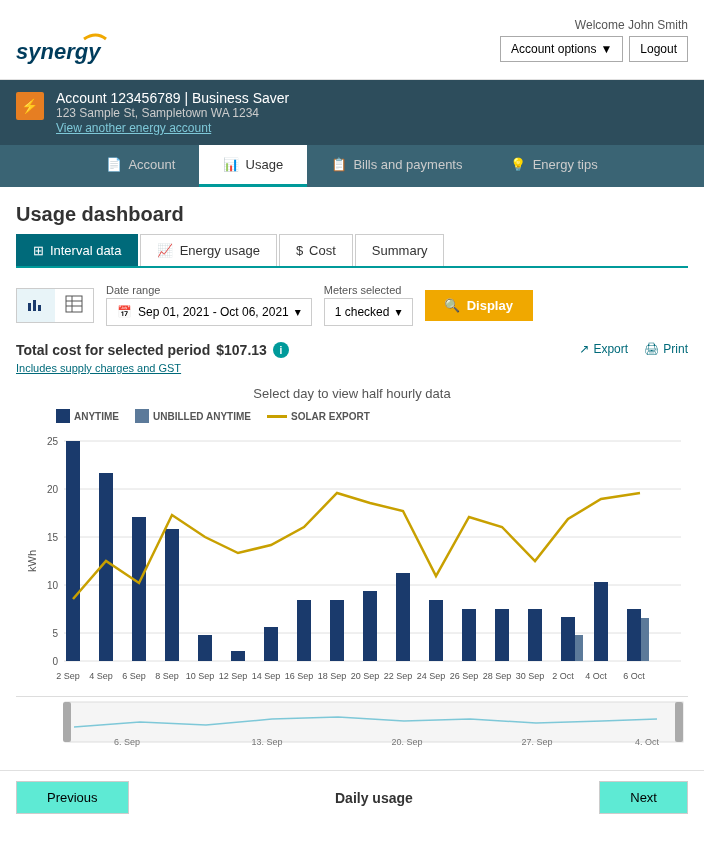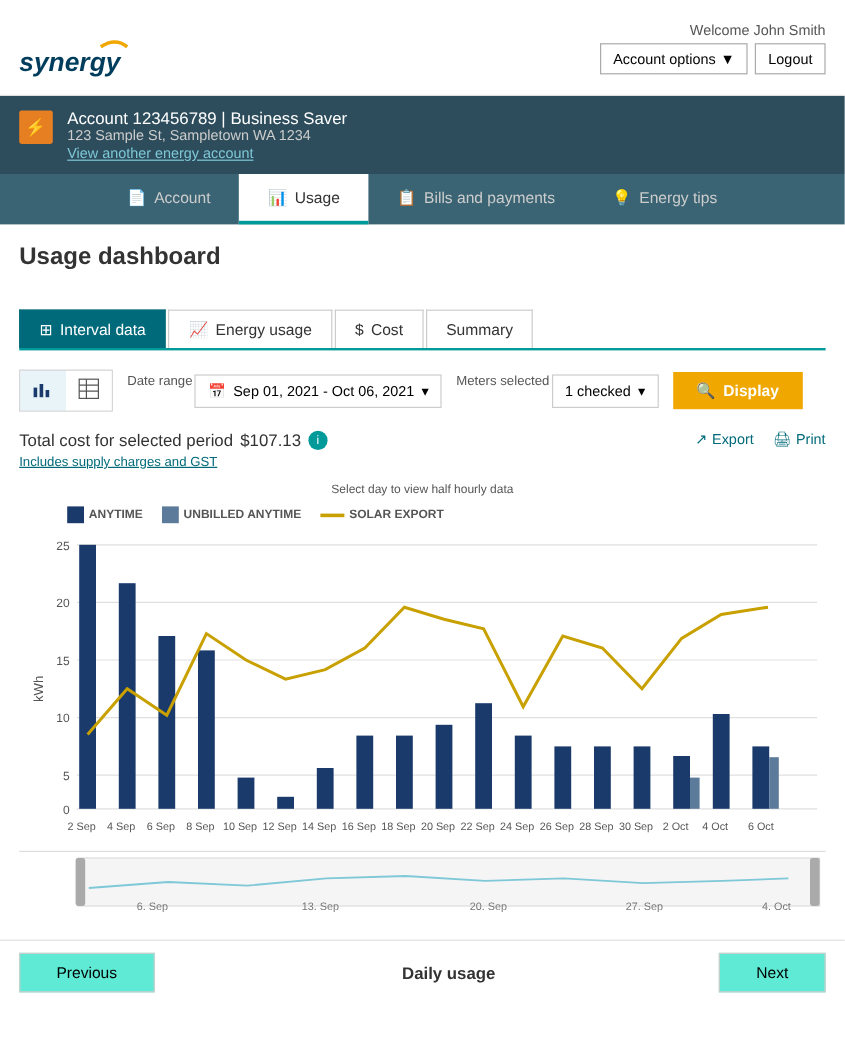--- a/index.html
+++ b/index.html
@@ -115,21 +115,21 @@
     }
 
     
     .main-content {
       padding: 16px;
     }
     .page-title {
       font-size: 20px;
       font-weight: bold;
       color: #333;
-      margin-bottom: 32px;
+      margin-bottom: 8px;
     }
 
     
     .sub-tabs {
       display: flex;
       border-bottom: 2px solid #009a9a;
       margin-bottom: 16px;
     }
     .sub-tab {
       padding: 8px 16px;
@@ -166,21 +166,21 @@
       background: #fff;
       border: none;
       cursor: pointer;
       font-size: 13px;
     }
     .view-btn.active {
       background: #e8f4f8;
     }
     .control-group {
       display: flex;
-      flex-direction: row;
+      flex-direction: column;
       gap: 2px;
     }
     .control-label {
       font-size: 11px;
       color: #555;
     }
     .date-range-btn {
       display: flex;
       align-items: center;
       gap: 6px;
@@ -215,21 +215,21 @@
 
     
     .cost-row {
       display: flex;
       align-items: flex-start;
       justify-content: space-between;
       margin-bottom: 4px;
     }
     .total-cost {
       font-size: 14px;
-      font-weight: normal;
+      font-weight: bold;
       color: #333;
       display: flex;
       align-items: center;
       gap: 6px;
     }
     .info-icon {
       width: 16px;
       height: 16px;
       background: #009a9a;
       border-radius: 50%;
@@ -257,21 +257,21 @@
       font-size: 11px;
       color: #006a7a;
       margin-bottom: 12px;
       text-decoration: underline;
       cursor: pointer;
     }
 
     
     .chart-title {
       text-align: center;
-      font-size: 10px;
+      font-size: 13px;
       color: #555;
       margin-bottom: 8px;
     }
     .legend {
       display: flex;
       gap: 16px;
       margin-bottom: 8px;
       padding-left: 40px;
     }
     .legend-item {

